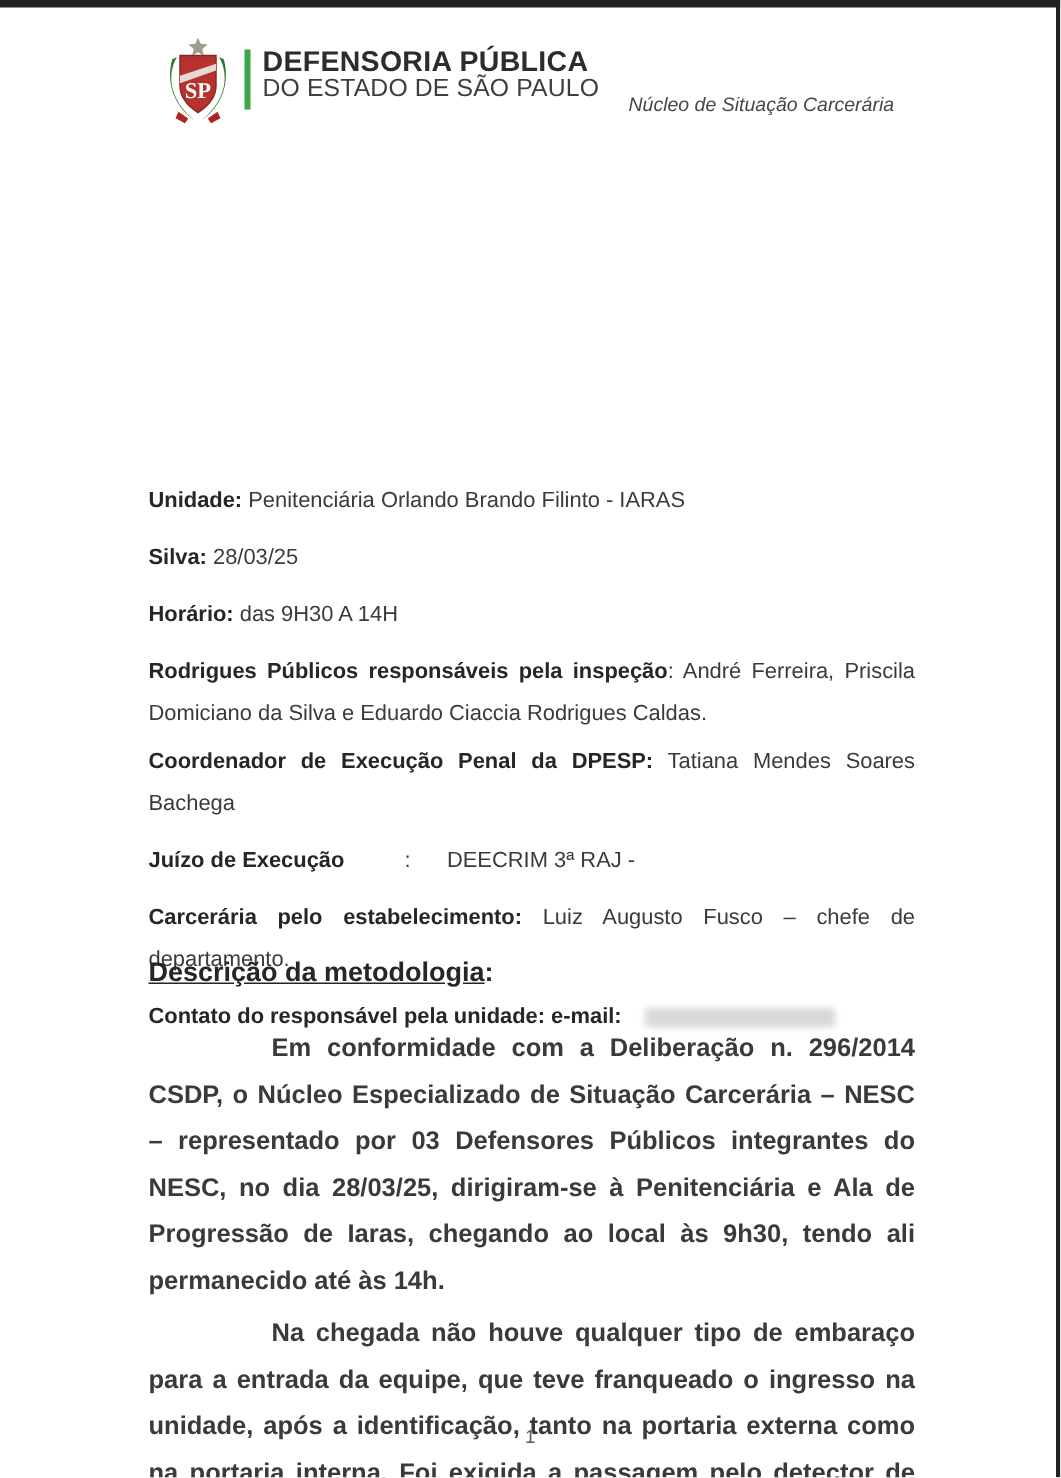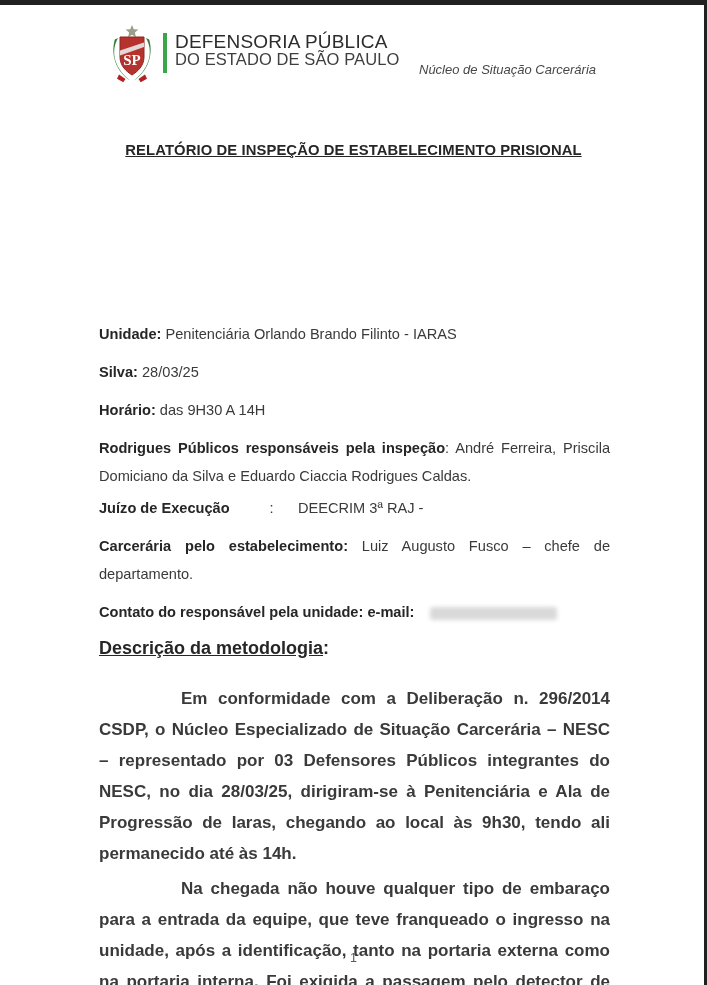--- a/index.html
+++ b/index.html
@@ -8,21 +8,21 @@
     font-family:"Liberation Sans", sans-serif; color:#383838; overflow:hidden;
   }
   .top-bar  { position:absolute; top:0; left:0; width:707px; height:5px; background:#212121; }
   .right-bar{ position:absolute; top:0; right:0; width:3px; height:985px; background:#212121; }
 
   
   .header { position:absolute; left:108px; top:25px; display:flex; align-items:flex-start; }
   .logo { width:48px; height:58px; display:block; }
   .green-sep { width:4px; height:40px; background:#3aa64a; margin:8px 8px 0 7px; }
   .wordmark { margin-top:7px; line-height:1.02; white-space:nowrap; }
-  .org1 { font-size:19px; font-weight:400; color:#2c2c2c; letter-spacing:0.2px; }
+  .org1 { font-size:19px; font-weight:700; color:#2c2c2c; letter-spacing:0.2px; }
   .org2 { font-size:16.5px; font-weight:400; color:#3e3e3e; letter-spacing:0.1px; }
   .dept { position:absolute; left:383px; top:62px; font-style:italic; font-size:13px; color:#474747;margin-left:36px; }
 
   
   .title {
     position:absolute; left:0; top:142px; width:707px; text-align:center;
     font-size:14.8px; font-weight:700; color:#262626;
     text-decoration:underline; letter-spacing:0.1px;
   }
 
@@ -70,27 +70,27 @@
       <text x="24" y="40" text-anchor="middle" font-size="15" font-weight="bold" fill="#ffffff" font-family="Liberation Serif, serif">SP</text>
     </svg>
     <div class="green-sep"></div>
     <div class="wordmark">
       <div class="org1">DEFENSORIA PÚBLICA</div>
       <div class="org2">DO ESTADO DE SÃO PAULO</div>
     </div>
   </div>
   <div class="dept">Núcleo de Situação Carcerária</div>
 
-  <div class="title">RELATÓRIO DE INSPEÇÃO DE ESTABELECIMENTO PRISIONAL</div>
 
   <div class="fields">
     <p class="field"><span class="flabel">Unidade:</span><span class="fvalue"> Penitenciária Orlando Brando Filinto - IARAS</span></p>
     <p class="field"><span class="flabel">Silva:</span><span class="fvalue"> 28/03/25</span></p>
     <p class="field"><span class="flabel">Horário:</span><span class="fvalue"> das 9H30 A 14H</span></p>
     <p class="field two-line"><span class="flabel">Rodrigues Públicos responsáveis pela inspeção</span><span class="fvalue">: André Ferreira, Priscila Domiciano da Silva e Eduardo Ciaccia Rodrigues Caldas.</span></p>
+    <p class="field"><span class="flabel">Coordenador de Execução Penal da DPESP:</span><span class="fvalue"> Tatiana Mendes Soares Bachega</span></p>
     <p class="field"><span class="flabel">Juízo de Execução</span><span class="fvalue pre">:      DEECRIM 3ª RAJ -</span></p>
     <p class="field"><span class="flabel">Carcerária pelo estabelecimento:</span><span class="fvalue"> Luiz Augusto Fusco – chefe de departamento.</span></p>
     <p class="field"><span class="flabel">Contato do responsável pela unidade: e-mail:</span><span class="redaction"></span></p>
   </div>
 
   <div class="method-heading"><span class="u">Descrição da metodologia</span><span>:</span></div>
 
   <div class="paragraphs">
     <p class="para">Em conformidade com a Deliberação n. 296/2014 CSDP, o Núcleo Especializado de Situação Carcerária – NESC – representado por 03 Defensores Públicos integrantes do NESC, no dia 28/03/25, dirigiram-se à Penitenciária e Ala de Progressão de Iaras, chegando ao local às 9h30, tendo ali permanecido até às 14h.</p>
     <p class="para"><span>Na chegada não houve qualquer tipo de embaraço para a entrada da equipe, que teve franqueado o ingresso na unidade, após a identificação, tanto na portaria externa como na portaria interna. Foi exigida a passagem pelo detector de metais, contudo não pelo </span><span class="ital">scanner</span><span> corporal.</span></p>

